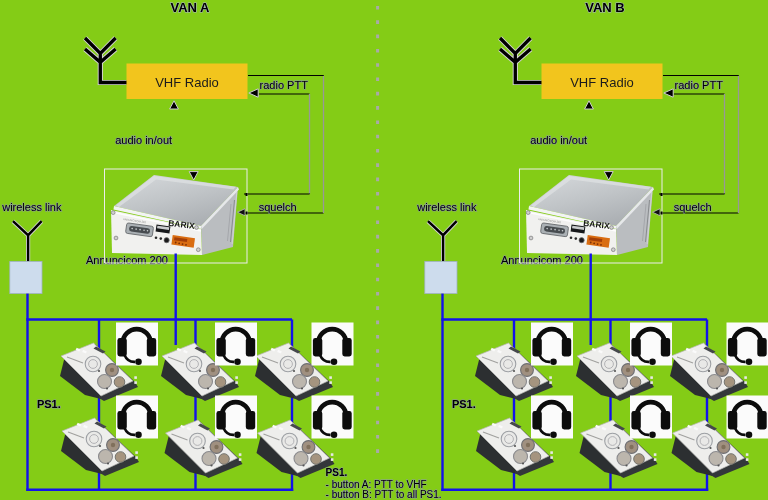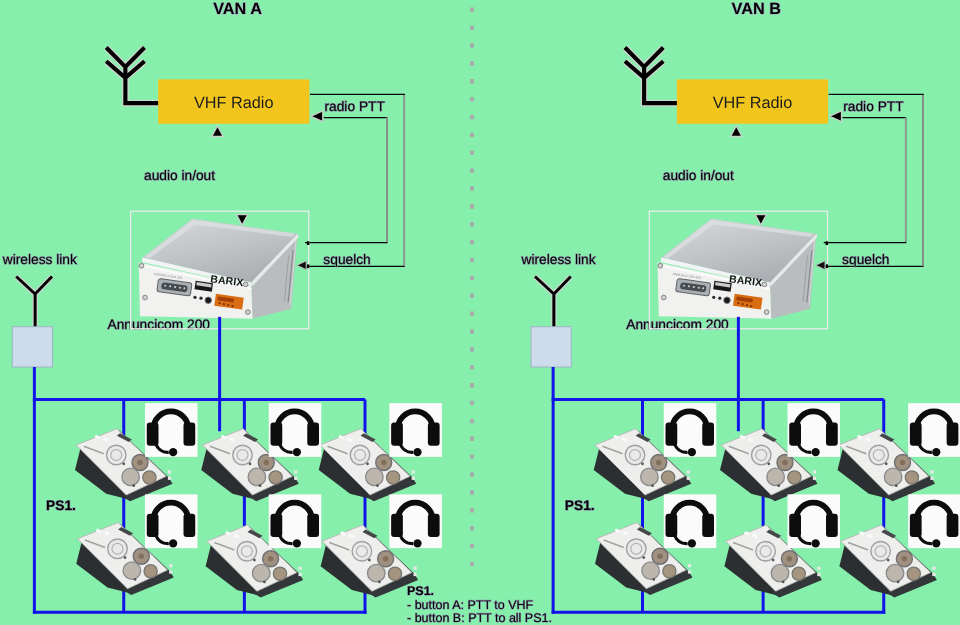--- a/index.html
+++ b/index.html
@@ -1,16 +1,16 @@
 <!DOCTYPE html>
 <html><head>
 <meta charset="utf-8">
 <style>
   html,body{margin:0;padding:0;background:#000;}
-  #canvas{position:relative;width:768px;height:500px;background:#86efac;overflow:hidden;}
+  #canvas{position:relative;width:768px;height:500px;background:#84cc16;overflow:hidden;}
   svg{display:block;}
   text{font-family:"Liberation Sans", sans-serif;}
 </style>
 </head>
 <body>
 <div id="canvas">
 <svg width="768" height="500" viewBox="0 0 768 500">
 <defs>
   <linearGradient id="topg" x1="0" y1="0" x2="0.6" y2="1">
     <stop offset="0" stop-color="#d7dadd"></stop>

